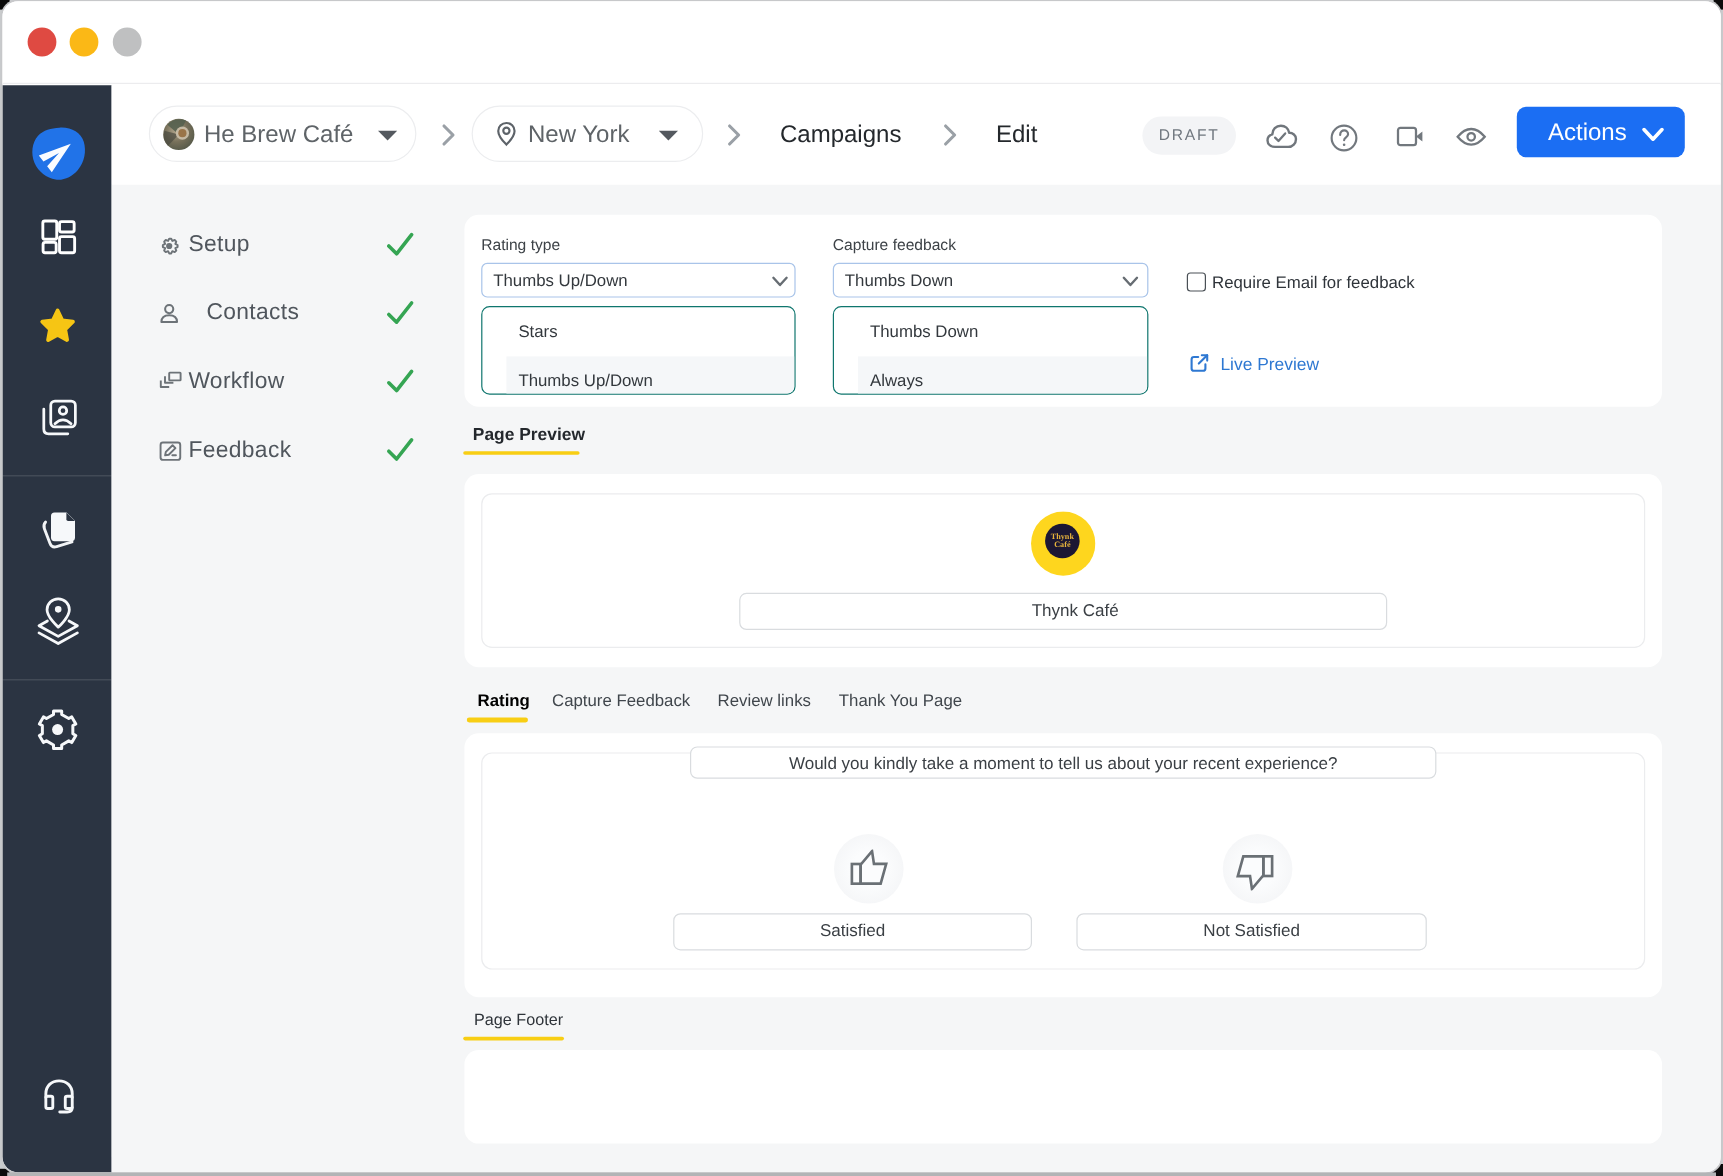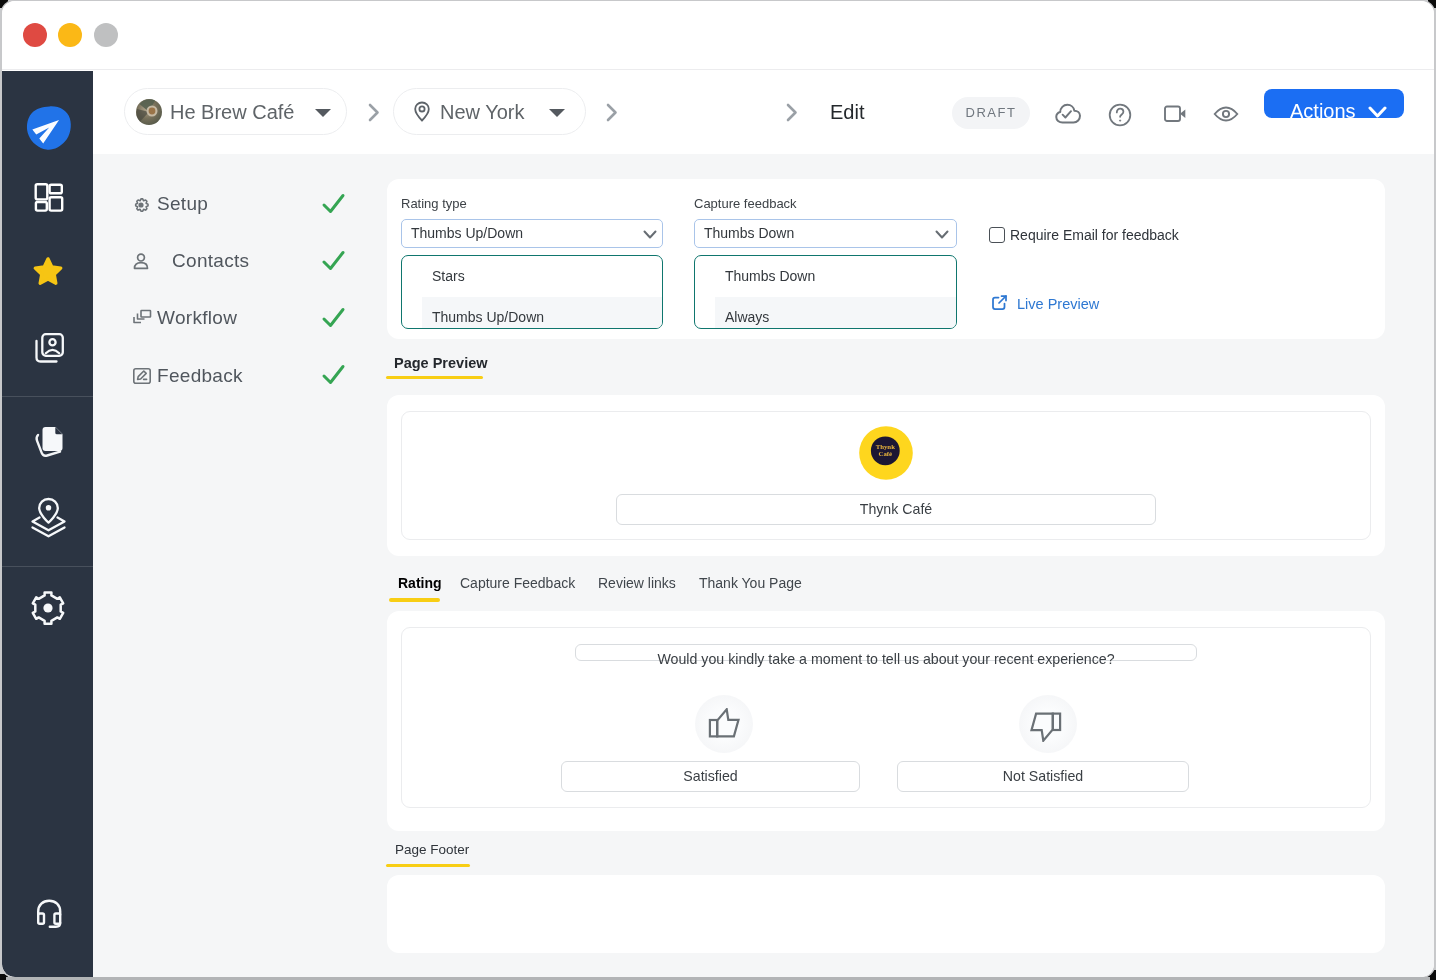--- a/index.html
+++ b/index.html
@@ -12,21 +12,21 @@
 
 #sidebar { position:absolute; left:0; top:70px; width:91px; bottom:0; background:#2b3442; border-bottom-left-radius:13px; }
 .sdiv { position:absolute; left:0; width:91px; height:1px; background:rgba(255,255,255,0.14); }
 
 #hdr { position:absolute; left:91px; top:70px; right:0; height:83px; background:#fff; }
 .pill { position:absolute; top:17px; height:47px; border:1px solid #ecedef; border-radius:24px; background:#fff; }
 .crumbtxt { position:absolute; top:0; height:83px; line-height:83px; font-size:20px; color:#24282c; }
 .pilltxt { color:#5f6468; font-size:20px; }
 .caret { width:0; height:0; border-left:8px solid transparent; border-right:8px solid transparent; border-top:8px solid #54595f; position:absolute; }
 #draft { position:absolute; left:859px; top:26px; width:78px; height:32px; background:#f3f4f6; border-radius:16px; color:#70777f; font-size:13px; letter-spacing:1.5px; text-align:center; line-height:32px; }
-#actions { position:absolute; left:1171px; top:18px; width:140px; height:29px; background:#1b6ef3; border-radius:8px; color:#fff; font-size:20px; }
+#actions { position:absolute; left:1171px; top:18px; width:140px; height:42px; background:#1b6ef3; border-radius:8px; color:#fff; font-size:20px; }
 
 #content { position:absolute; left:91px; top:153px; right:0; bottom:0; background:#f5f6f7; border-bottom-right-radius:13px; }
 .mtxt { position:absolute; left:64px; top:2px; font-size:19px; color:#50565d; letter-spacing:0.3px; }
 
 .card { position:absolute; left:294px; width:998px; background:#fff; border-radius:12px; }
 .lbl { position:absolute; font-size:13px; color:#3d4247; }
 .sel { position:absolute; height:29px; border:1px solid #a9c4e9; border-radius:5px; background:#fff; font-size:14px; color:#33383d; line-height:27px; padding-left:9px; }
 .ddp { position:absolute; height:74px; border:1px solid #0f766e; border-radius:7px; background:#fff; overflow:hidden;padding-left:20px; }
 .ddrow { height:41px; line-height:41px; font-size:14px; color:#33383d; padding-left:10px; }
 .ddhl { background:#f5f7f9; }
@@ -108,20 +108,21 @@
     <div class="sdiv" style="top:495px;"></div>
   </div>
 
   <div id="hdr">
     <div class="pill" style="left:31px; width:223px;"></div>
     <div class="pill" style="left:300px; width:193px;"></div>
     <span class="crumbtxt pilltxt" style="left:347px;">New York</span>
     <span class="crumbtxt pilltxt" style="left:77px;">He Brew Café</span>
     <div class="caret" style="left:222px; top:38px;"></div>
     <div class="caret" style="left:456px; top:38px;"></div>
+    <span class="crumbtxt" style="left:557px;">Campaigns</span>
     <span class="crumbtxt" style="left:737px;">Edit</span>
     <div id="draft">DRAFT</div>
     <div id="actions">
         <span style="position:absolute;left:26px;top:0;line-height:45px;">Actions</span>
       <svg width="19" height="13" viewBox="0 0 19 13" style="position:absolute;left:104px;top:17px;" fill="none">
           <path d="M2 2 L9.5 10 L17 2" stroke="#fff" stroke-width="3" stroke-linecap="round" stroke-linejoin="round"></path>
         </svg>
     </div>
     <svg width="1343" height="83" viewBox="0 0 1343 83" style="position:absolute;left:0;top:0;" fill="none">
       <defs>
@@ -248,21 +249,21 @@
     <div class="inp" style="left:523px; top:340px; width:540px; height:31px; line-height:29px;padding-left:20px;">Thynk Café</div>
 
     <span class="tab" style="left:305px; top:421px; font-weight:bold; color:#000000;">Rating</span>
     <span class="tab" style="left:367px; top:421px;">Capture Feedback</span>
     <span class="tab" style="left:505px; top:421px;">Review links</span>
     <span class="tab" style="left:606px; top:421px;">Thank You Page</span>
     <div class="ylw" style="left:296px; top:444px; width:51px; height:4px;"></div>
 
     <div class="card" style="top:457px; height:220px;"></div>
     <div class="innerbox" style="left:308px; top:473px; width:970px; height:181px;"></div>
-    <div class="inp" style="left:482px; top:490px; width:622px; height:17px; line-height:29px;text-align:center;">Would you kindly take a moment to tell us about your recent experience?</div>
+    <div class="inp" style="left:482px; top:468px; width:622px; height:27px; line-height:29px;text-align:center;">Would you kindly take a moment to tell us about your recent experience?</div>
     <div class="thumbcirc" style="left:602px; top:541px;"></div>
     <div class="thumbcirc" style="left:926px; top:541px;"></div>
     <svg width="33" height="31" viewBox="0 0 33 31" style="position:absolute; left:615px; top:554px;" fill="none" stroke="#6a7075" stroke-width="2.2">
       <rect x="1.9" y="12" width="7.3" height="16.4"></rect>
       <path d="M9.2 28.4 V12.6 L18.7 1.3 L20.3 11.9 H30.5 L25.9 28.4 Z"></path>
     </svg>
     <svg width="33" height="31" viewBox="0 0 33 31" style="position:absolute; left:936px; top:557px; transform:rotate(180deg);" fill="none" stroke="#6a7075" stroke-width="2.2">
       <rect x="1.9" y="12" width="7.3" height="16.4"></rect>
       <path d="M9.2 28.4 V12.6 L18.7 1.3 L20.3 11.9 H30.5 L25.9 28.4 Z"></path>
     </svg>

